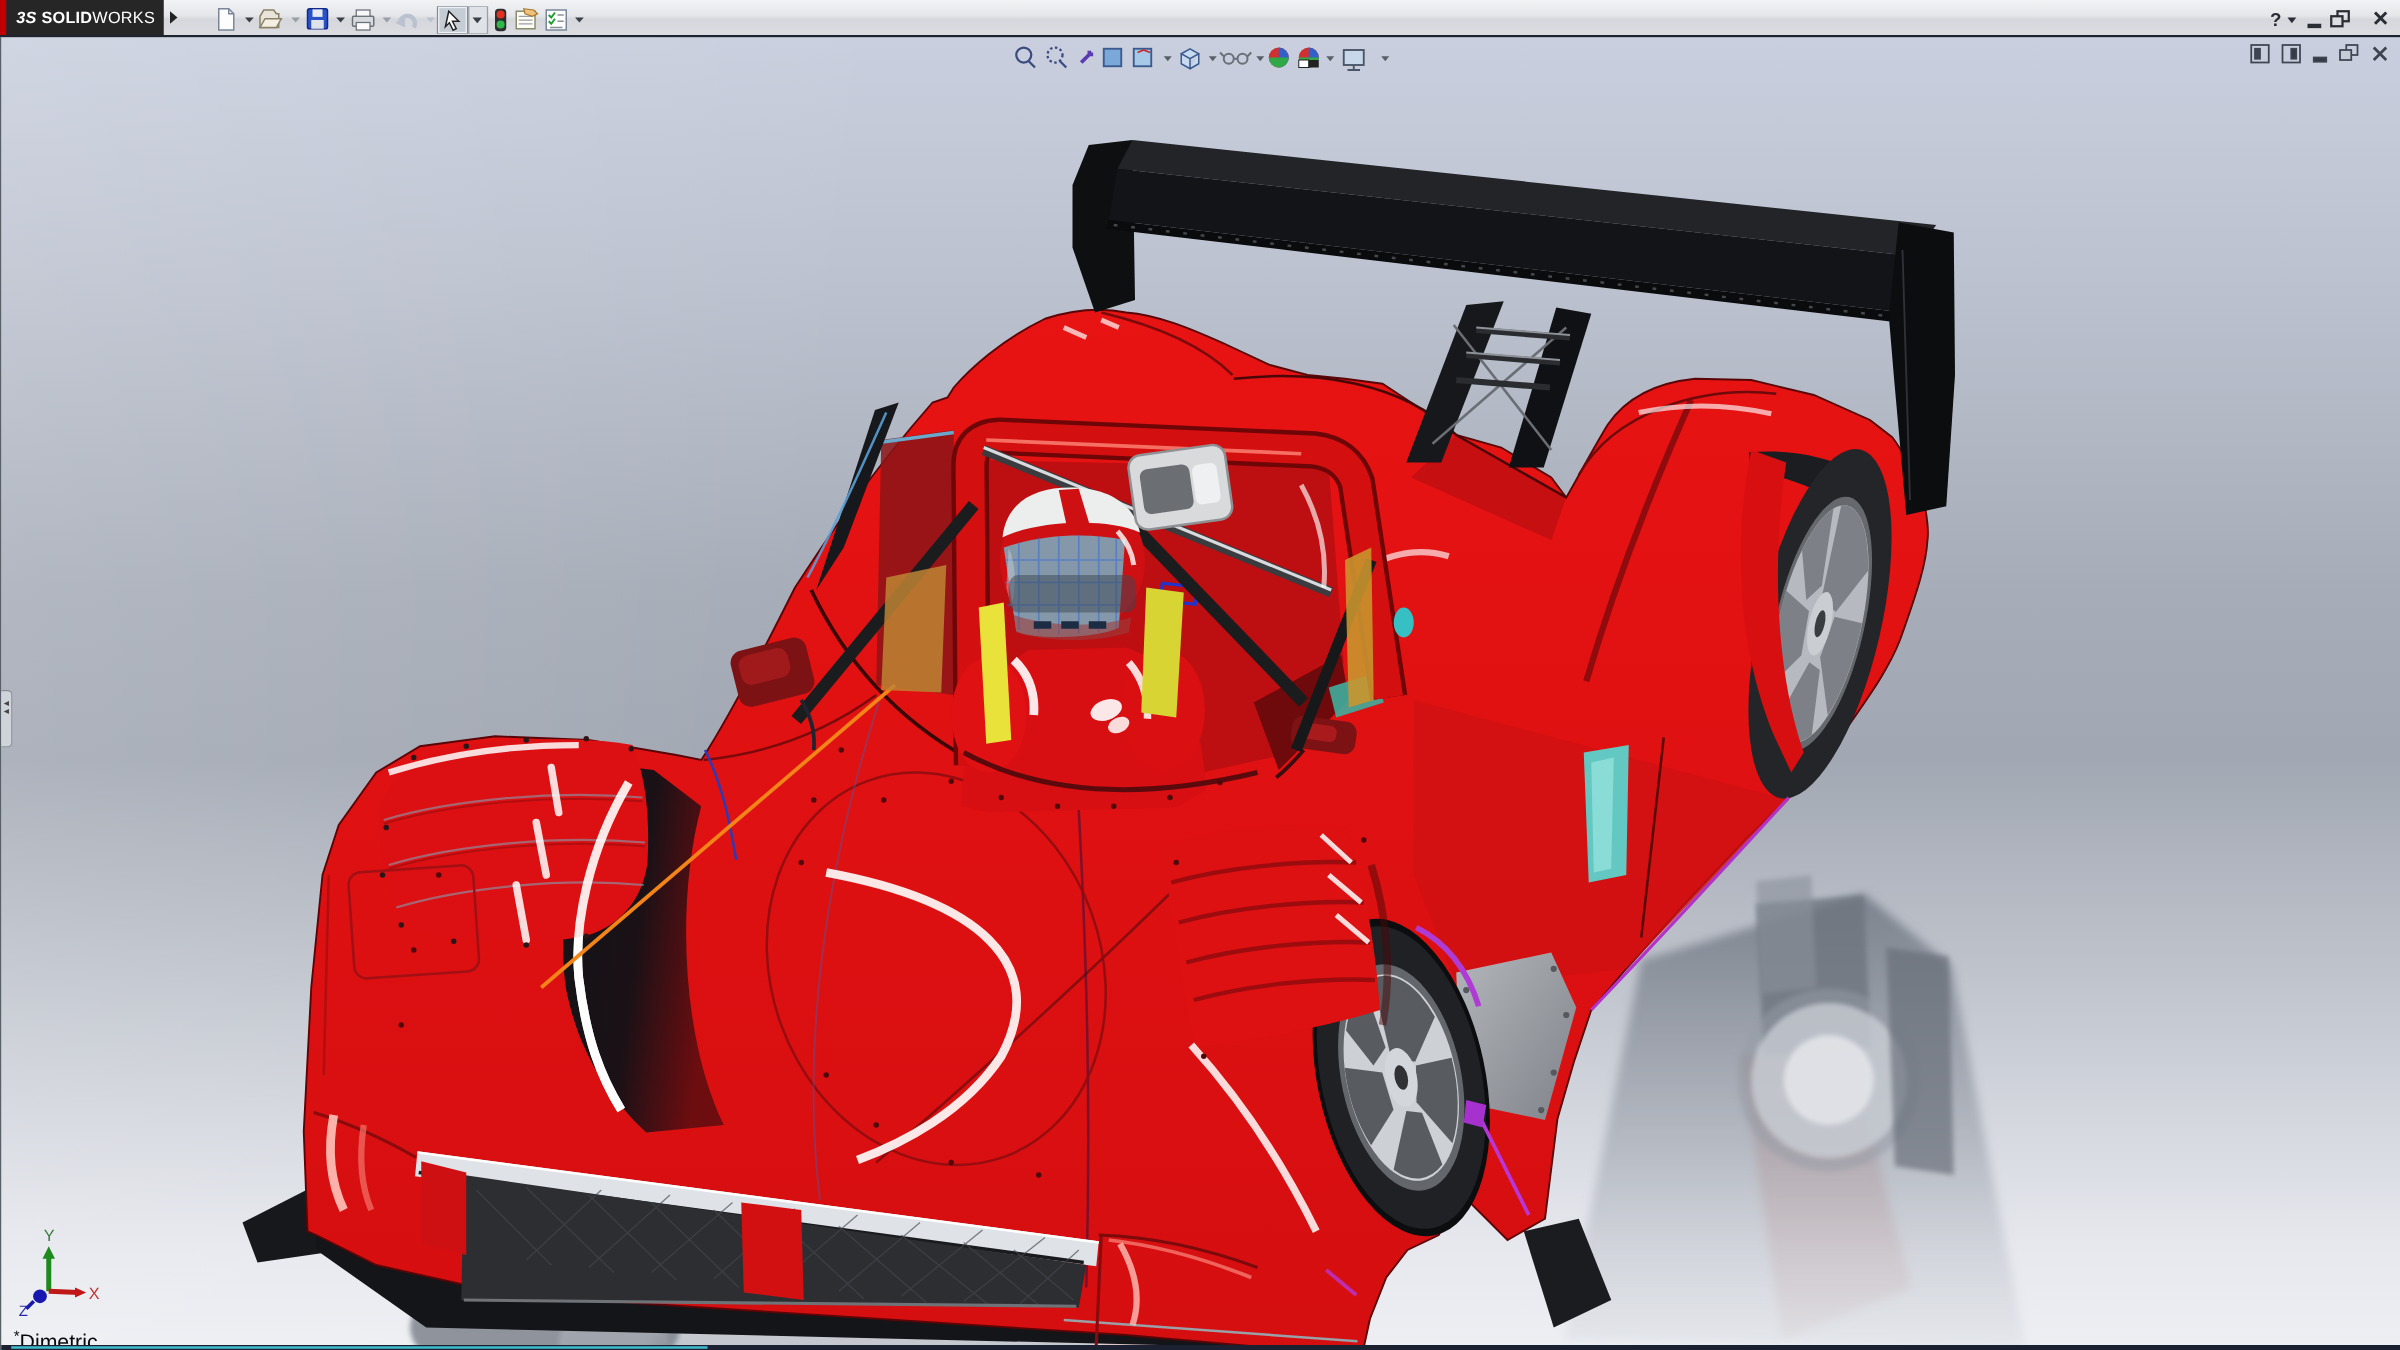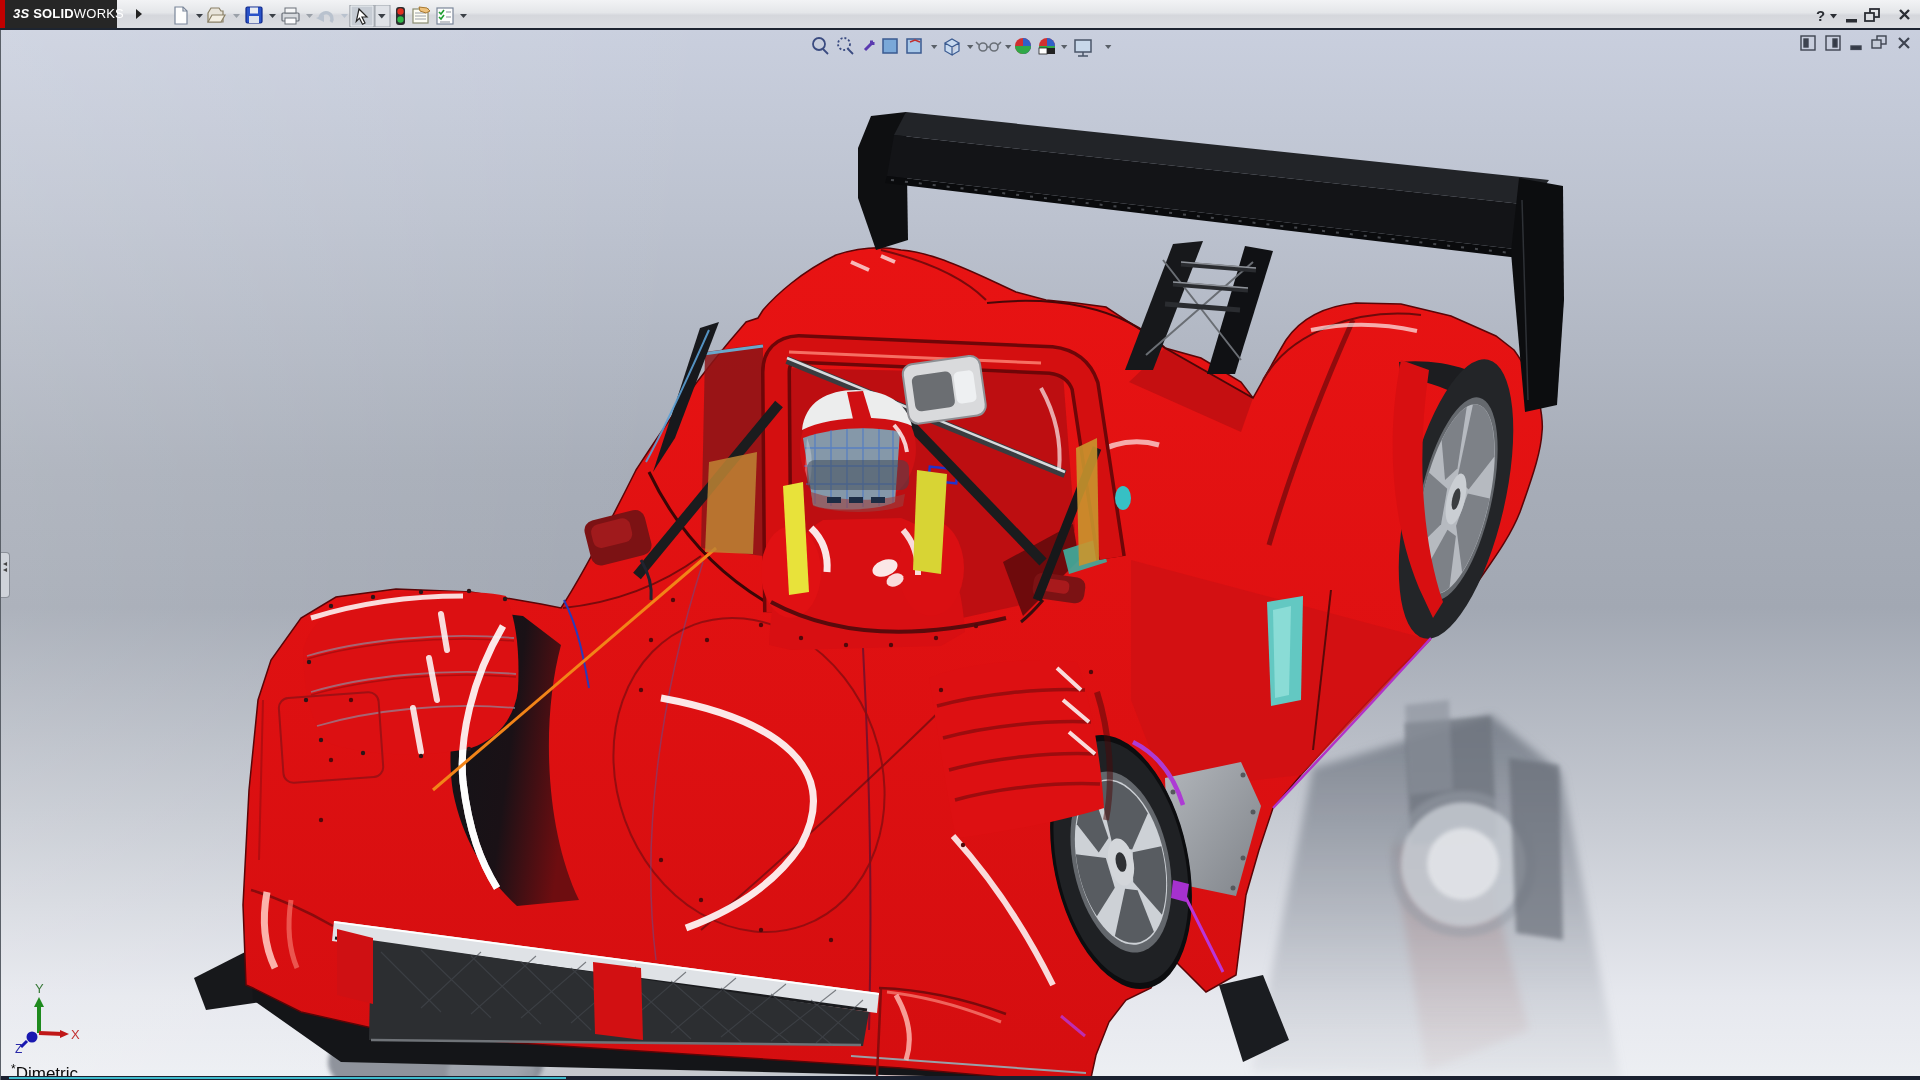--- a/index.html
+++ b/index.html
@@ -1,17 +1,17 @@
 <!DOCTYPE html>
 <html><head>
 <meta charset="utf-8">
 <style>
 html,body{margin:0;padding:0;width:1920px;height:1080px;overflow:hidden;font-family:"Liberation Sans",sans-serif;}
 #titlebar{position:absolute;left:0;top:0;width:1920px;height:30px;background:linear-gradient(180deg,#f2f3f5 0%,#e4e6e9 45%,#d5d7dc 55%,#dbdde1 100%);border-bottom:2px solid #1d2430;box-sizing:border-box;}
-#logo{position:absolute;left:0;top:0;width:117px;height:28px;background:#262626;}
+#logo{position:absolute;left:0;top:0;width:131px;height:28px;background:#262626;}
 #logored{position:absolute;left:0;top:0;width:5px;height:28px;background:#c00000;}
 #logotext{position:absolute;left:13px;top:6px;color:#fff;font-size:13px;letter-spacing:.2px;white-space:nowrap;}
 #logoarrow{position:absolute;left:136px;top:9px;width:0;height:0;border-left:6px solid #222;border-top:5px solid transparent;border-bottom:5px solid transparent;}
 .tb{position:absolute;top:5px;}
 #viewport{position:absolute;left:0;top:30px;width:1920px;height:1050px;background:linear-gradient(100deg,rgba(255,255,255,0.14) 0%,rgba(255,255,255,0) 35%),linear-gradient(180deg,#c9cfde 0%,#bcc2cf 18%,#a7adb8 42%,#a2a8b3 55%,#c6cad2 75%,#e6e8ee 92%,#edeff3 100%);border-left:1px solid #5a6068;box-sizing:border-box;}
 #scene{position:absolute;left:0;top:0;}
 #dimetric{position:absolute;left:10px;top:1032px;font-size:17px;color:#0a0a0a;}
 #lefttab{position:absolute;left:0;top:522px;width:9px;height:46px;background:#cfd3da;border:1px solid #8a8f98;border-left:none;border-radius:0 4px 4px 0;font-size:7px;color:#444;line-height:6px;text-align:center;padding-top:8px;box-sizing:border-box;}
 #bottomline{position:absolute;left:0;top:1046px;width:1920px;height:4px;background:#1b2130;}
 #bottomline .cy{position:absolute;left:8px;top:1px;width:557px;height:2px;background:#3fbccd;}

